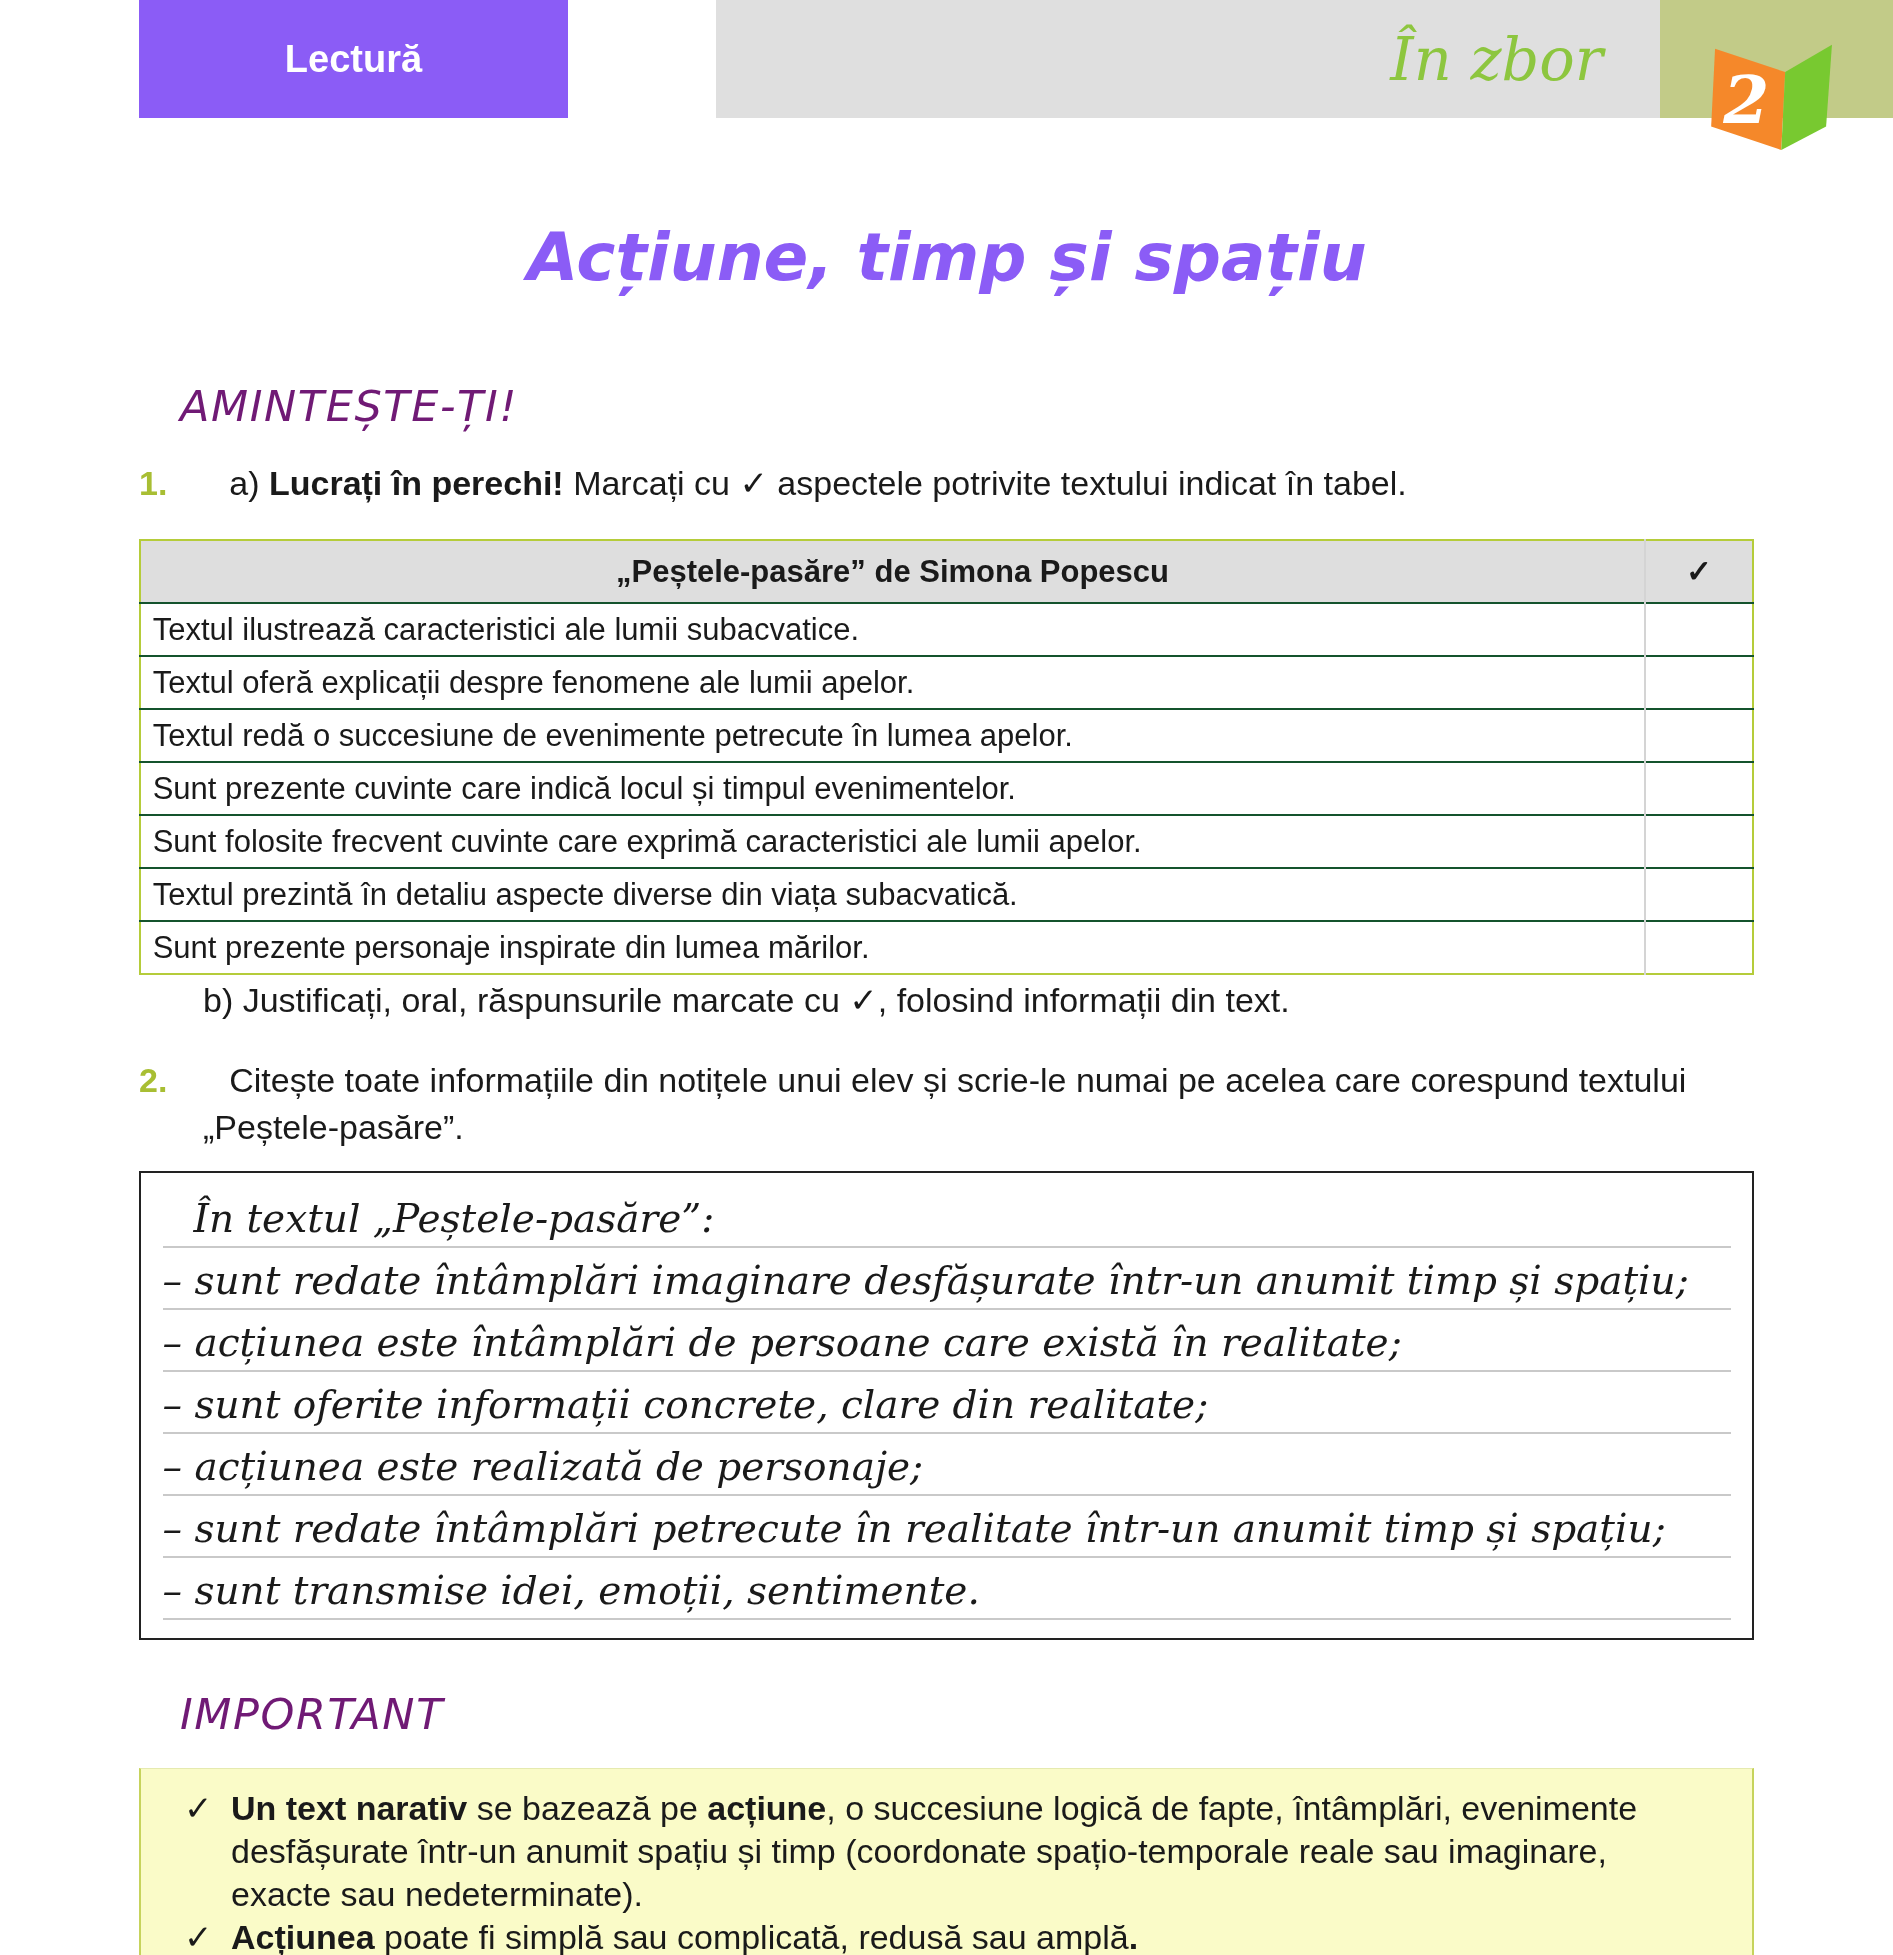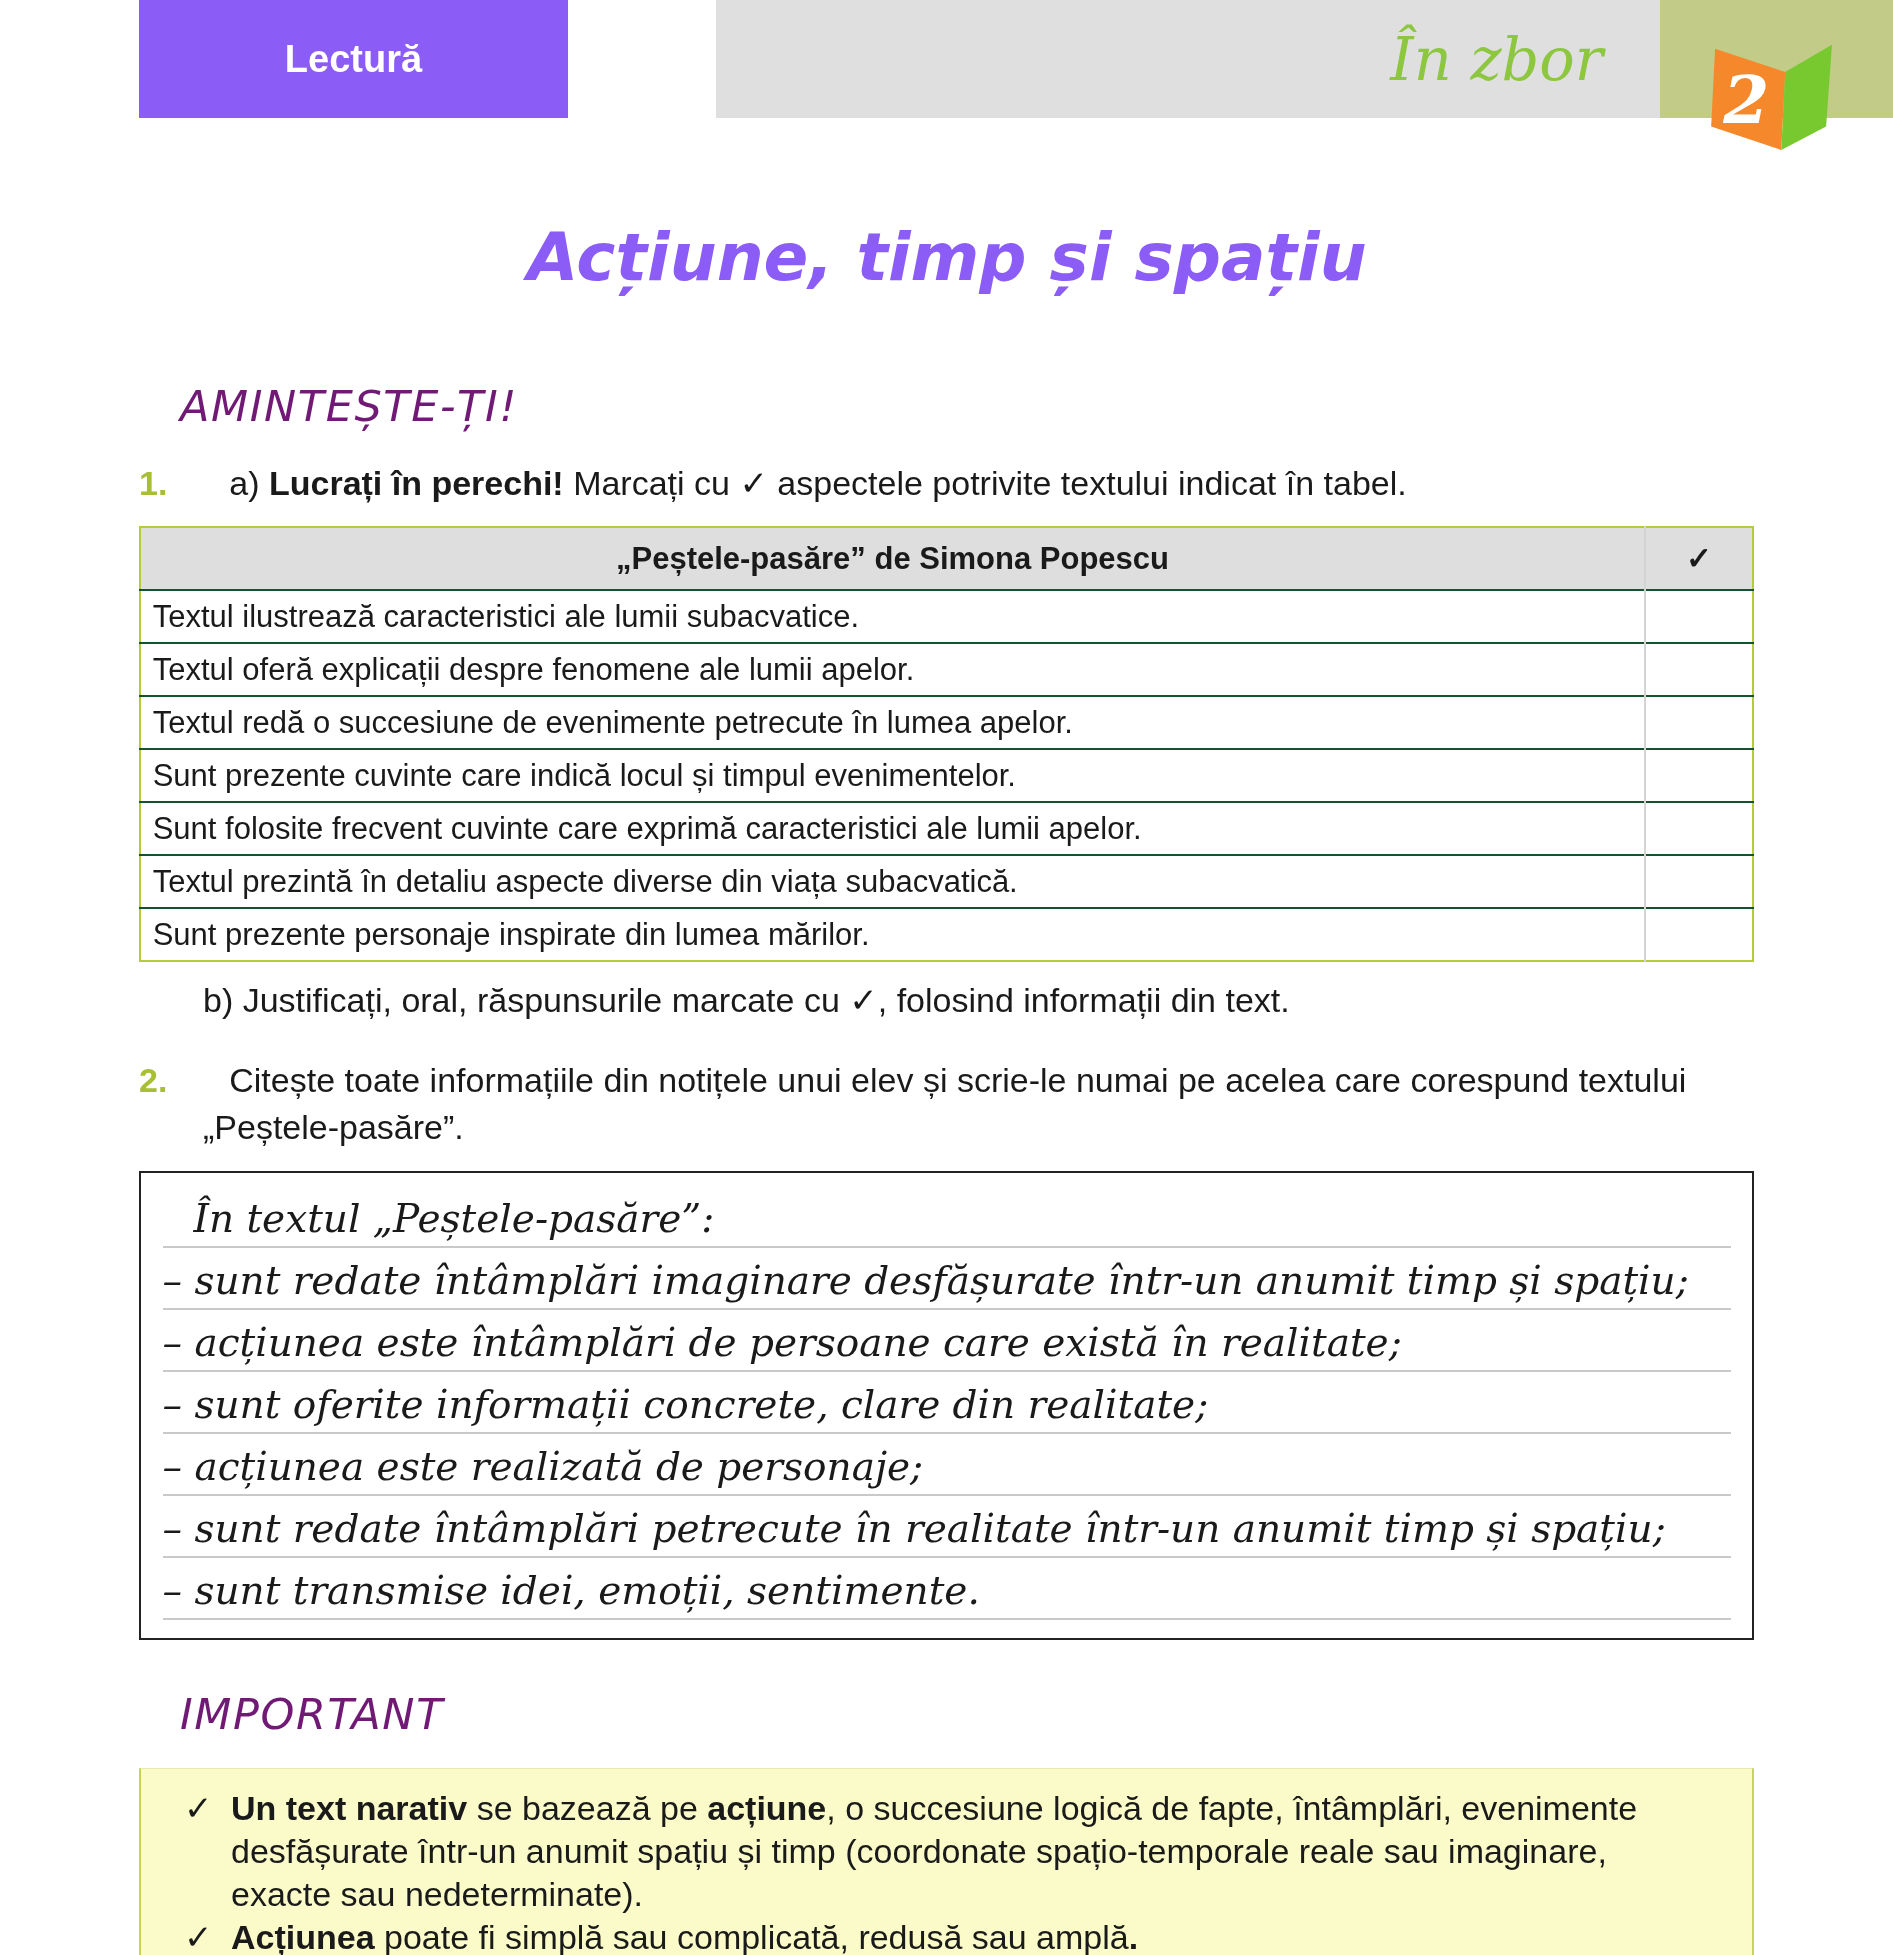--- a/index.html
+++ b/index.html
@@ -16,21 +16,21 @@
 
   
   .page-title { position: absolute; left: 0; right: 0; top: 219px; text-align: center; font-size: 66px; font-family: "DejaVu Sans", sans-serif; font-style: italic; font-weight: bold; color: #8b5cf6; }
 
   .section-head { position: absolute; left: 139px; font-size: 43px; font-style: italic; color: #701a75; font-family: "DejaVu Sans", sans-serif; letter-spacing: 1.6px; margin-left: 41px; }
 
   .qnum { color: #a8be33; font-weight: bold; }
   .line { position: absolute; font-size: 34px; line-height: 1.3; }
 
   
-  .tbl { position: absolute; left: 139px; top: 526px; width: 1615px; border: 2.3px solid #b5cc3a; border-collapse: collapse; font-size: 31px; }
+  .tbl { position: absolute; left: 139px; top: 539px; width: 1615px; border: 2.3px solid #b5cc3a; border-collapse: collapse; font-size: 31px; }
   .tbl th { background: #dedede; height: 63px; font-weight: bold; text-align: center; }
   .tbl td { height: 53px; padding-left: 11.7px; border-top: 2px solid #14532d; }
   .tbl .chk { width: 108px; border-left: 2px solid #d4d4d4; text-align: center; }
 
   
   .notes { position: absolute; left: 139px; top: 1171px; width: 1615px; height: 469px; border: 2.3px solid #222; padding: 15.6px 21.5px 0 21.5px; }
   .notes .nline { font-family: "DejaVu Serif", serif; font-style: italic; font-size: 39px; height: 62px; border-bottom: 2.7px solid #c9c9c9; display: flex; align-items: flex-end; padding-bottom: 5px; white-space: nowrap; }
   .notes .nline.first { padding-left: 31px; height: 59px; }
 
   

